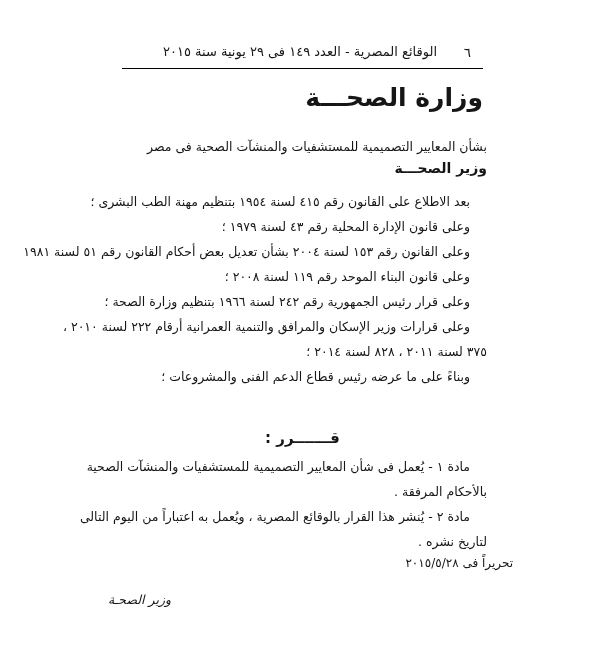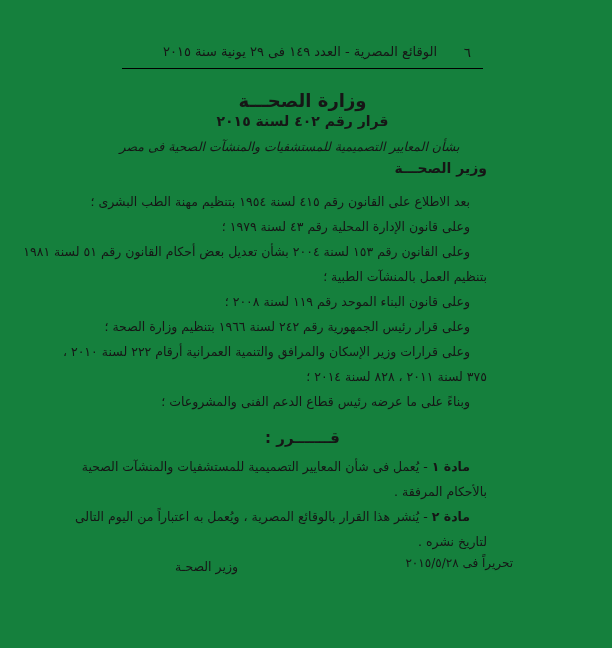--- a/index.html
+++ b/index.html
@@ -5,21 +5,21 @@
   html, body {
     margin: 0;
     padding: 0;
     background: #e8e8e8;
   }
   .page {
     position: relative;
     width: 612px;
     height: 648px;
     margin: 0;
-    background: #15803d;
+    background: #ffffff;
     direction: rtl;
     color: #161616;
     font-family: "DejaVu Sans", sans-serif;
     overflow: hidden;
   }
   .gazette-line {
     position: absolute;
     top: 44px;
     right: 175px;
     font-size: 13px;
@@ -36,49 +36,47 @@
     top: 68px;
     left: 122px;
     width: 361px;
     height: 0;
     border: none;
     border-top: 1.8px solid #000;
     margin: 0;
   }
   .ministry-title {
     position: absolute;
-    top: 90px;
+    top: 83px;
     left: 122px;
     width: 361px;
     margin: 0;
-    text-align: center;
-    font-size: 18px;
+    text-align: right;
+    font-size: 25px;
     font-weight: bold;
     white-space: nowrap;
   }
   .decree-no {
     position: absolute;
     top: 113px;
     left: 122px;
     width: 361px;
     margin: 0;
     text-align: center;
     font-size: 14px;
     font-weight: bold;
     white-space: nowrap;
   }
   .subject {
     position: absolute;
     top: 139px;
     left: 92px;
     width: 395px;
-    text-align: center;
     font-size: 12.5px;
     white-space: nowrap;
-    font-style: italic;
   }
   .minister-head {
     position: absolute;
     top: 160px;
     right: 125px;
     margin: 0;
     font-size: 14px;
     font-weight: bold;
     white-space: nowrap;
   }
@@ -98,21 +96,21 @@
     height: 25px;
     line-height: 25px;
     font-size: 12.5px;
     text-align: right;
     white-space: nowrap;
   }
   .indent {
     padding-right: 17px;
   }
   .article-label {
-    font-weight: bold;
+    font-weight: normal;
     margin-top: 41px;
   }
   .qarrar {
     position: absolute;
     top: 429px;
     left: 122px;
     width: 361px;
     margin: 0;
     text-align: center;
     font-size: 15px;
@@ -125,24 +123,25 @@
     font-size: 12px;
     white-space: nowrap;
   }
   .date-nums {
     direction: ltr;
     unicode-bidi: embed;
     margin-left: 38px;
   }
   .signature {
     position: absolute;
-    top: 559px;
+    top: 592px;
     left: 108px;
     width: 130px;
-    text-align: right;
+    text-align: left;
+    font-style: italic;
   }
   .sig-title {
     font-size: 12.5px;
   }
   .sig-name {
     margin-top: 9px;
     font-size: 14px;
     font-weight: bold;
     white-space: nowrap;
   }
@@ -150,29 +149,27 @@
 </head>
 <body>
 
 <div class="page">
 
   <div class="gazette-line">الوقائع المصرية - العدد ١٤٩ فى ٢٩ يونية سنة ٢٠١٥</div>
   <div class="page-num">٦</div>
   <hr class="header-rule">
 
   <h1 class="ministry-title">وزارة الصحـــة</h1>
-  <h2 class="decree-no">قرار رقم ٤٠٢ لسنة ٢٠١٥</h2>
   <div class="subject">بشأن المعايير التصميمية للمستشفيات والمنشآت الصحية فى مصر</div>
   <h3 class="minister-head">وزير الصحـــة</h3>
 
   <div class="preamble">
     <div class="line indent">بعد الاطلاع على القانون رقم ٤١٥ لسنة ١٩٥٤ بتنظيم مهنة الطب البشرى ؛</div>
     <div class="line indent">وعلى قانون الإدارة المحلية رقم ٤٣ لسنة ١٩٧٩ ؛</div>
     <div class="line indent">وعلى القانون رقم ١٥٣ لسنة ٢٠٠٤ بشأن تعديل بعض أحكام القانون رقم ٥١ لسنة ١٩٨١</div>
-    <div class="line">بتنظيم العمل بالمنشآت الطبية ؛</div>
     <div class="line indent">وعلى قانون البناء الموحد رقم ١١٩ لسنة ٢٠٠٨ ؛</div>
     <div class="line indent">وعلى قرار رئيس الجمهورية رقم ٢٤٢ لسنة ١٩٦٦ بتنظيم وزارة الصحة ؛</div>
     <div class="line indent">وعلى قرارات وزير الإسكان والمرافق والتنمية العمرانية أرقام ٢٢٢ لسنة ٢٠١٠ ،</div>
     <div class="line">٣٧٥ لسنة ٢٠١١ ، ٨٢٨ لسنة ٢٠١٤ ؛</div>
     <div class="line indent">وبناءً على ما عرضه رئيس قطاع الدعم الفنى والمشروعات ؛</div>
   </div>
 
   <div class="qarrar">قـــــــرر :</div>
 
   <div class="articles">

